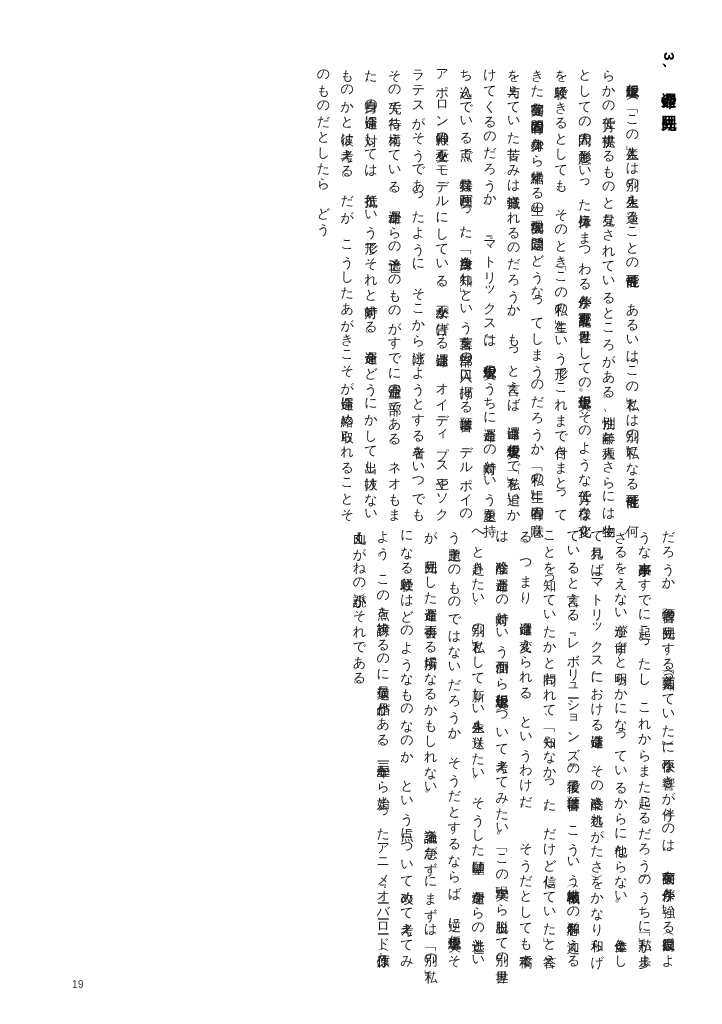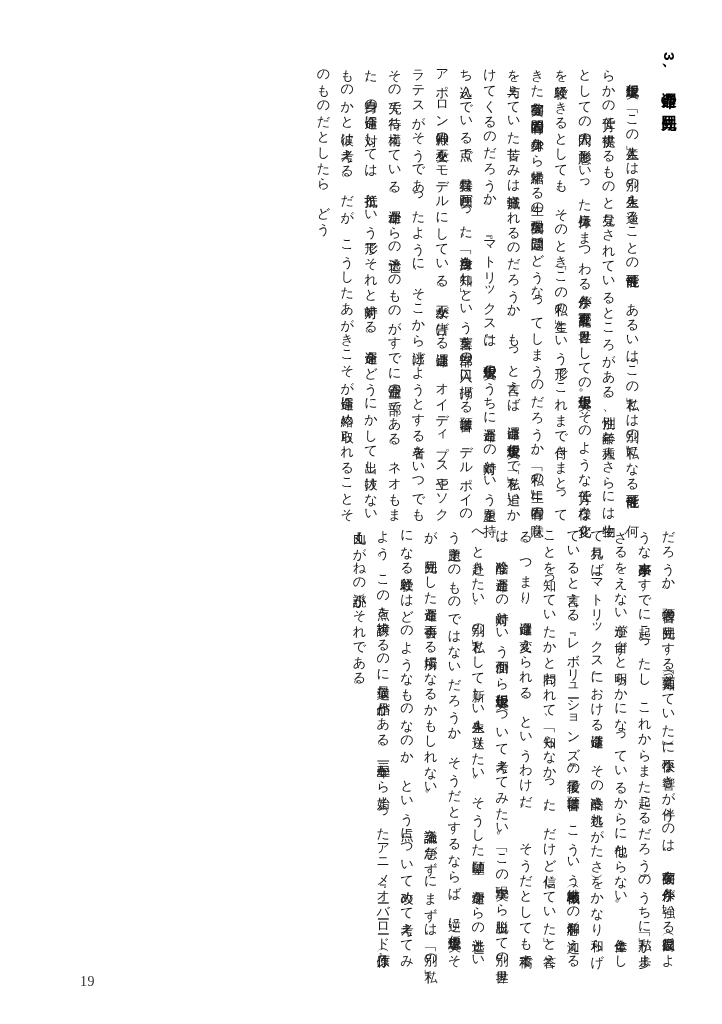--- a/index.html
+++ b/index.html
@@ -64,24 +64,24 @@
   #para-lower {
     top: 521px;
     right: 42px;
     height: 440px;
     width: 566px;
   }
 
   
   #folio {
     position: absolute;
-    left: 80px;
+    left: 72px;
     bottom: 34px;
-    font-family: Liberation Serif, serif;
-    font-size: 14px;
+    font-family: Liberation Sans, sans-serif;
+    font-size: 10px;
     letter-spacing: 0.5px;
     color: #303030;
   }
 </style>
 </head>
 <body>
 
 <div id="page">
 
   <div id="heading">3、運命の先回り</div>

